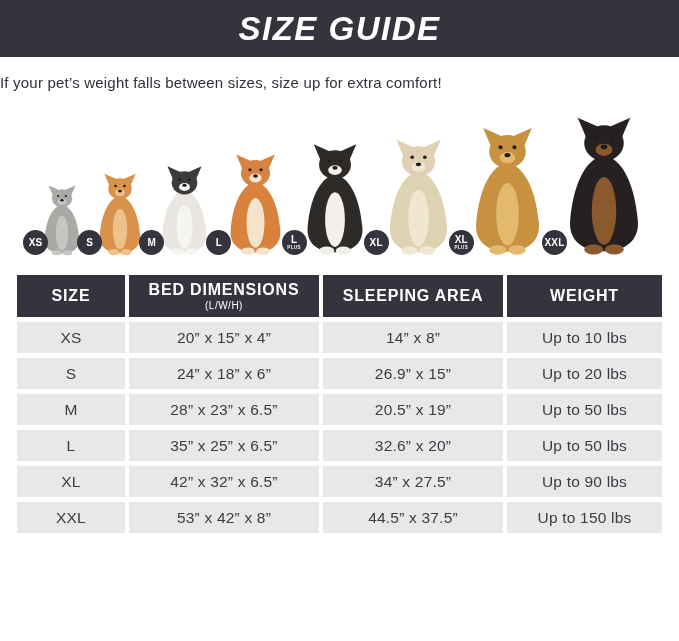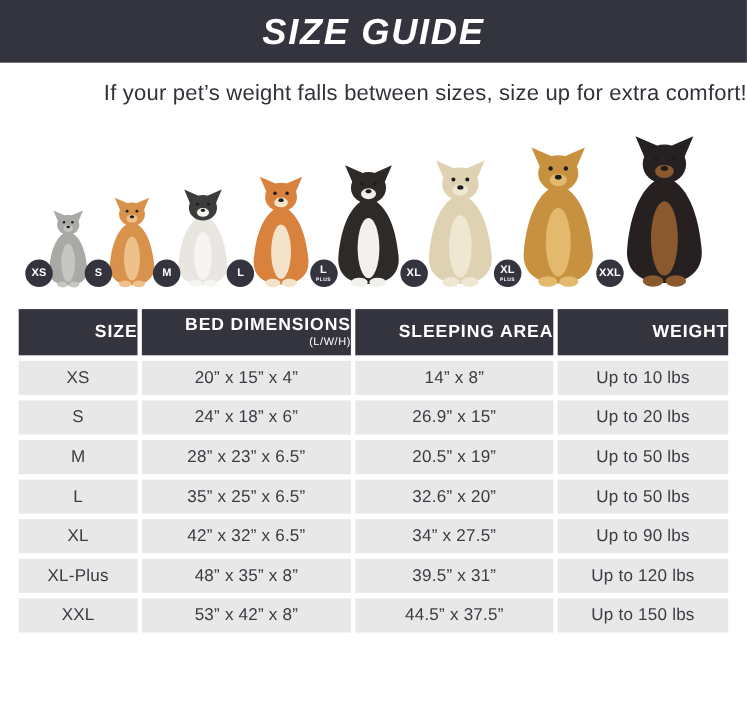--- a/index.html
+++ b/index.html
@@ -16,22 +16,22 @@
     display:flex; align-items:center; justify-content:center;
   }
   .topbar h1 {
     margin:0; color:#fff; font-size:33px; font-weight:bold;
     letter-spacing:1.5px;
     font-style:italic;
   }
 
   
   .subtitle {
-    margin:17px 0 0 0; text-align:right;
-    font-size:20px; color:#30303a; font-weight:500;
+    margin:17px 0 0 0; text-align:left;
+    font-size:15px; color:#30303a; font-weight:500;
     letter-spacing:0.2px;
   }
 
   
   .animals {
     margin-top:10px; height:155px;
     display:flex; align-items:flex-end; justify-content:space-between;
     padding:0 28px 0 38px; box-sizing:border-box;
   }
   .animal { position:relative; display:flex; align-items:flex-end; }
@@ -46,21 +46,21 @@
   .badge-main { font-size:10px; letter-spacing:0.2px; }
   .badge-sub  { font-size:4.5px; letter-spacing:0.4px; margin-top:1px; }
   .badge-sub:empty { display:none; }
 
   
   table.size-table {
     margin:14px auto 0 auto; width:653px; table-layout:fixed;
     border-collapse:separate; border-spacing:4px 5px;
   }
   .size-table th {
-    background:var(--navy,#34343f); color:#fff; text-align:right;
+    background:var(--navy,#34343f); color:#fff; text-align:center;
     height:42px; vertical-align:middle; padding:0;
   }
   .th-main { display:block; font-size:16px; font-weight:bold; letter-spacing:0.8px; }
   .th-sub  { display:block; font-size:10px; font-weight:normal; letter-spacing:0.5px; margin-top:1px; }
   .th-sub:empty { display:none; }
   .size-table td {
     background:var(--rowgray,#e8e8e8); color:#3b3b44;
     height:31px; text-align:center; vertical-align:middle;
     font-size:15.5px; padding:0; letter-spacing:0.2px;
   }
@@ -295,26 +295,20 @@
   </tr>
 
 
   <tr>
     <td>XL</td>
     <td>42” x 32” x 6.5”</td>
     <td>34” x 27.5”</td>
     <td>Up to 90 lbs</td>
   </tr>
 
-  <tr>
-    <td>XL-Plus</td>
-    <td>48” x 35” x 8”</td>
-    <td>39.5” x 31”</td>
-    <td>Up to 120 lbs</td>
-  </tr>
 
   <tr>
     <td>XXL</td>
     <td>53” x 42” x 8”</td>
     <td>44.5” x 37.5”</td>
     <td>Up to 150 lbs</td>
   </tr>
 </tbody>
   </table>
 

